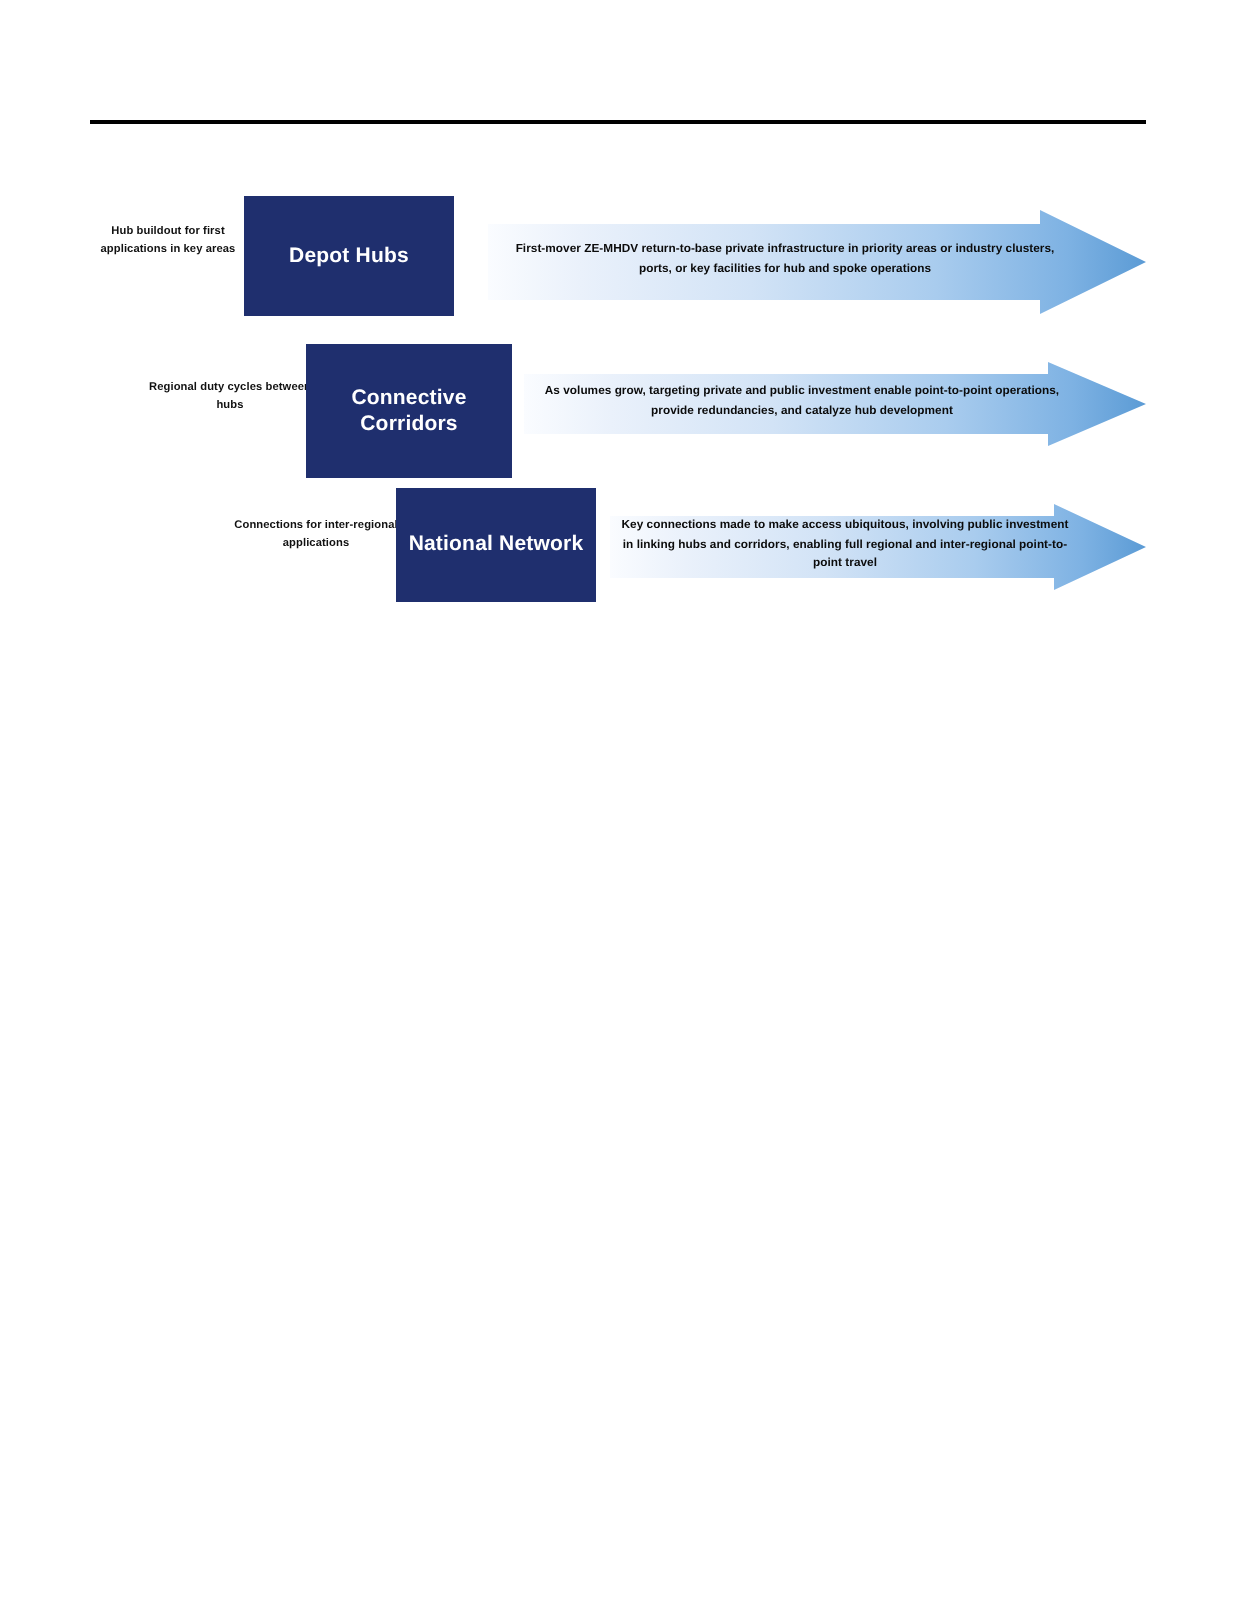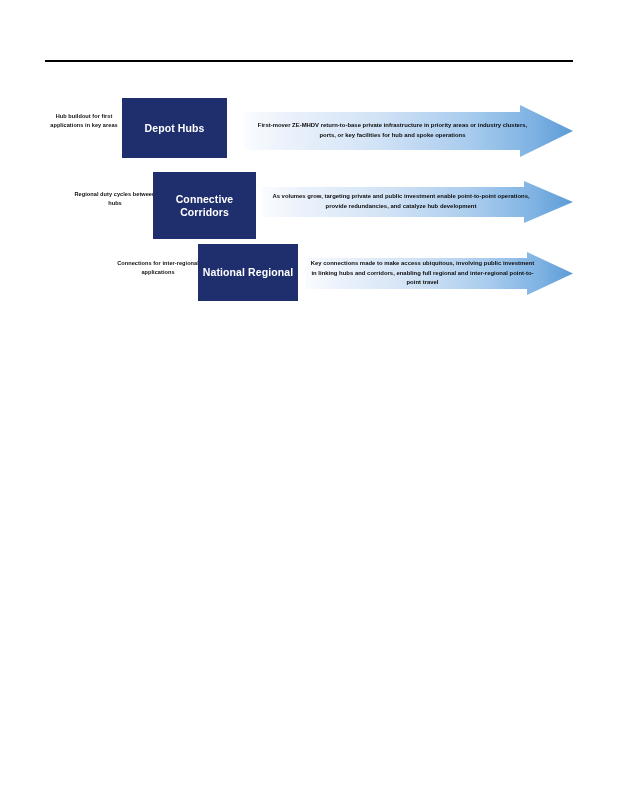--- a/index.html
+++ b/index.html
@@ -180,21 +180,21 @@
     <div class="arrow-text atx-2">
       <span>As volumes grow, targeting private and public investment enable point-to-point operations, provide redundancies, and catalyze hub development</span>
     </div>
   </div>
 
   <div class="row" id="row-3">
 
     <div class="caption cap-3">Connections for inter-regional applications</div>
 
     <div class="stage-box box-3">
-      <span class="stage-label">National Regional</span>
+      <span class="stage-label">National Network</span>
     </div>
 
     <div class="arrow-wrap arw-3">
       <svg viewBox="0 0 268 43" preserveAspectRatio="none" aria-hidden="true">
         <defs>
           <linearGradient id="grad3" x1="0" y1="0" x2="1" y2="0">
             <stop offset="0%" stop-color="#FAFCFF"></stop>
             <stop offset="14%" stop-color="#EAF1FB"></stop>
             <stop offset="40%" stop-color="#D2E3F6"></stop>
             <stop offset="68%" stop-color="#A9CCEE"></stop>

